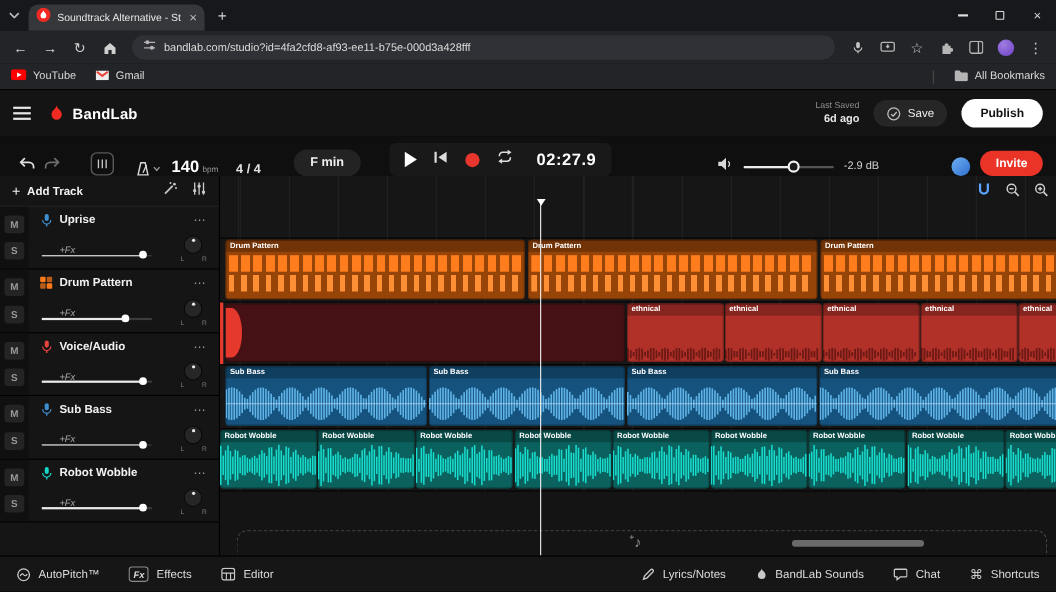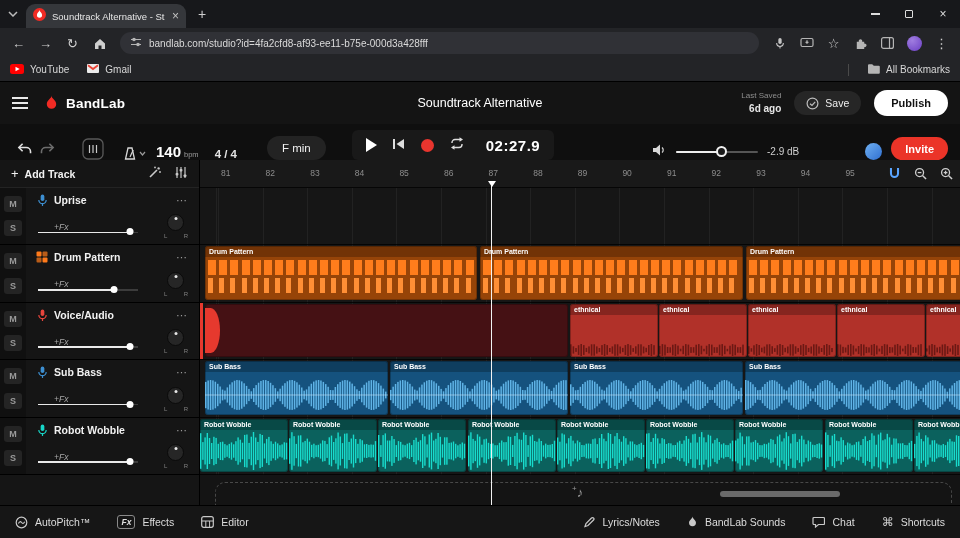--- a/index.html
+++ b/index.html
@@ -49,21 +49,21 @@
 
 .transport{position:absolute;left:0;top:124px;width:960px;height:36px;background:#0f0f0f;display:flex;align-items:flex-end;padding:0 12px}
 .tbtn{display:flex;align-items:center;justify-content:center;width:24px;height:24px;flex:none}
 .dim{opacity:.45}
 .kbtoggle{margin-left:22px;display:flex;align-items:center}
 .metro{margin-left:20px;display:flex;align-items:center;gap:3px}
 .bpmgroup{margin-left:10px;display:flex;align-items:baseline}
 .bpm{font-size:15px;font-weight:bold;color:#fff}
 .bpmunit{font-size:7.5px;color:#9a9a9a;margin-left:3px}
 .timesig{margin-left:16px;font-size:11.5px;font-weight:bold;color:#e3e3e3}
-.keybtn{margin-left:30px;height:24px;padding:0 15px;border-radius:13px;background:#232323;font-size:11.5px;font-weight:normal;color:#f0f0f0;display:flex;align-items:center}
+.keybtn{margin-left:30px;height:24px;padding:0 15px;border-radius:13px;background:#232323;font-size:11.5px;font-weight:bold;color:#f0f0f0;display:flex;align-items:center}
 .playcluster{margin-left:26px;height:30px;background:#191919;border-radius:6px;display:flex;align-items:center;gap:15px;padding:0 14px}
 .play-tri{width:0;height:0;border-left:11px solid #fff;border-top:7px solid transparent;border-bottom:7px solid transparent}
 .recdot{width:13px;height:13px;border-radius:50%;background:#e8352e}
 .timedisp{font-size:15px;font-weight:bold;color:#fff;letter-spacing:.5px;margin-left:6px}
 .t-spacer{flex:1}
 .volcluster{display:flex;align-items:center;gap:9px;margin-right:66px}
 .volslider{position:relative;width:82px;height:11px}
 .vline{position:absolute;left:0;right:0;top:5px;height:2px;background:#555;border-radius:1px}
 .vfill{position:absolute;left:0;top:5px;height:2px;background:#ececec;border-radius:1px}
 .vknob{position:absolute;top:0;width:11px;height:11px;border-radius:50%;border:2px solid #f0f0f0;background:#1a1a1a;transform:translateX(-5px)}
@@ -242,21 +242,20 @@
   </div>
 
   <div class="appheader">
     <span class="burger"></span>
     <div class="brand">
       <svg width="15" height="16" viewBox="0 0 14 15">
           <path d="M7 0.5 C7 3.6 2.6 4.7 2.6 8.6 a4.4 4.4 0 0 0 8.8 0 C11.4 4.7 7 3.6 7 0.5Z" fill="#f12b24"></path>
         </svg>
       <span class="brandname">BandLab</span>
     </div>
-    <div class="projtitle">Soundtrack Alternative</div>
     <div class="headright">
       <div class="lastsaved">
         <div class="lslabel">Last Saved</div>
         <div class="lsvalue">6d ago</div>
       </div>
       <div class="savebtn">
         <svg width="13" height="13">
             <circle cx="6.5" cy="6.5" r="5.4" fill="none" stroke="#bdbdbd" stroke-width="1.2"></circle>
             <path d="M4 6.8 L6 8.5 L9.2 4.8" fill="none" stroke="#bdbdbd" stroke-width="1.2"></path>
           </svg>
@@ -541,37 +540,20 @@
             <span class="kl">L</span>
                   <span class="kr">R</span>
           </div>
         </div>
       </div>
     </div>
         </div>
     </div>
 
     <div class="timeline">
-      <div class="ruler">
-          <div class="bar-num" style="left: 21px;">81</div>
-          <div class="bar-num" style="left: 65.6px;">82</div>
-          <div class="bar-num" style="left: 110.2px;">83</div>
-          <div class="bar-num" style="left: 154.8px;">84</div>
-          <div class="bar-num" style="left: 199.4px;">85</div>
-          <div class="bar-num" style="left: 244px;">86</div>
-          <div class="bar-num" style="left: 288.6px;">87</div>
-          <div class="bar-num" style="left: 333.2px;">88</div>
-          <div class="bar-num" style="left: 377.8px;">89</div>
-          <div class="bar-num" style="left: 422.4px;">90</div>
-          <div class="bar-num" style="left: 467px;">91</div>
-          <div class="bar-num" style="left: 511.6px;">92</div>
-          <div class="bar-num" style="left: 556.2px;">93</div>
-          <div class="bar-num" style="left: 600.8px;">94</div>
-          <div class="bar-num" style="left: 645.4px;">95</div>
-        </div>
       <div class="rulertools">
         <span>
           <svg width="13" height="13" viewBox="0 0 14 14">
               <path d="M3.2 1 v6 a3.8 3.8 0 0 0 7.6 0 V1" fill="none" stroke="#5aa5ff" stroke-width="2.2"></path>
             </svg>
         </span>
         <span>
           <svg width="13" height="13" viewBox="0 0 14 14">
               <circle cx="6" cy="6" r="4.3" fill="none" stroke="#cfcfcf" stroke-width="1.4"></circle>
               <line x1="9.4" y1="9.4" x2="13" y2="13" stroke="#cfcfcf" stroke-width="1.6"></line>

